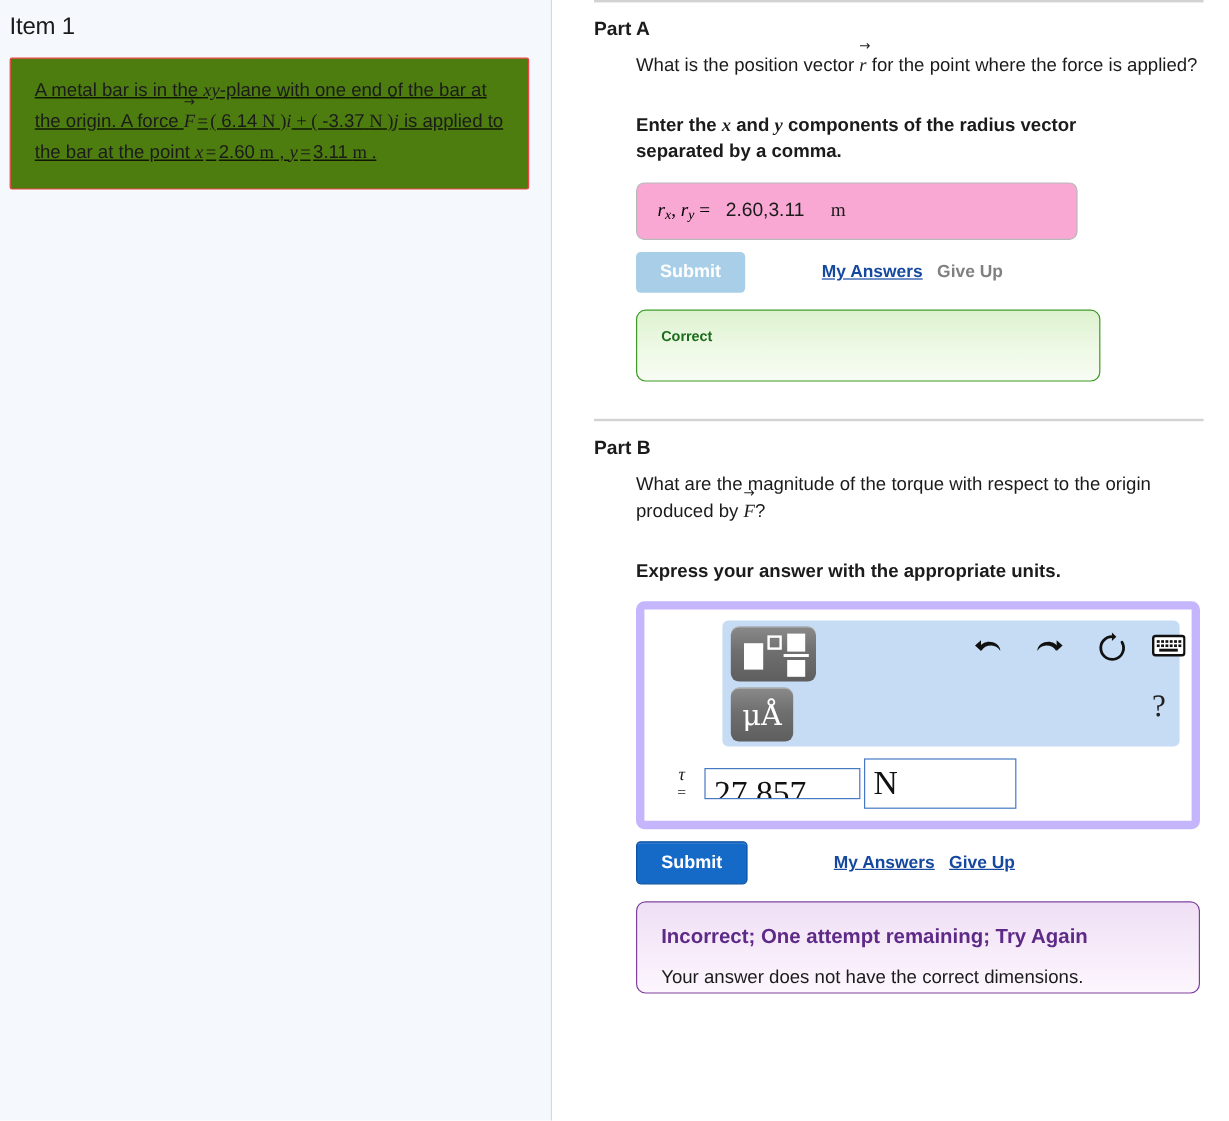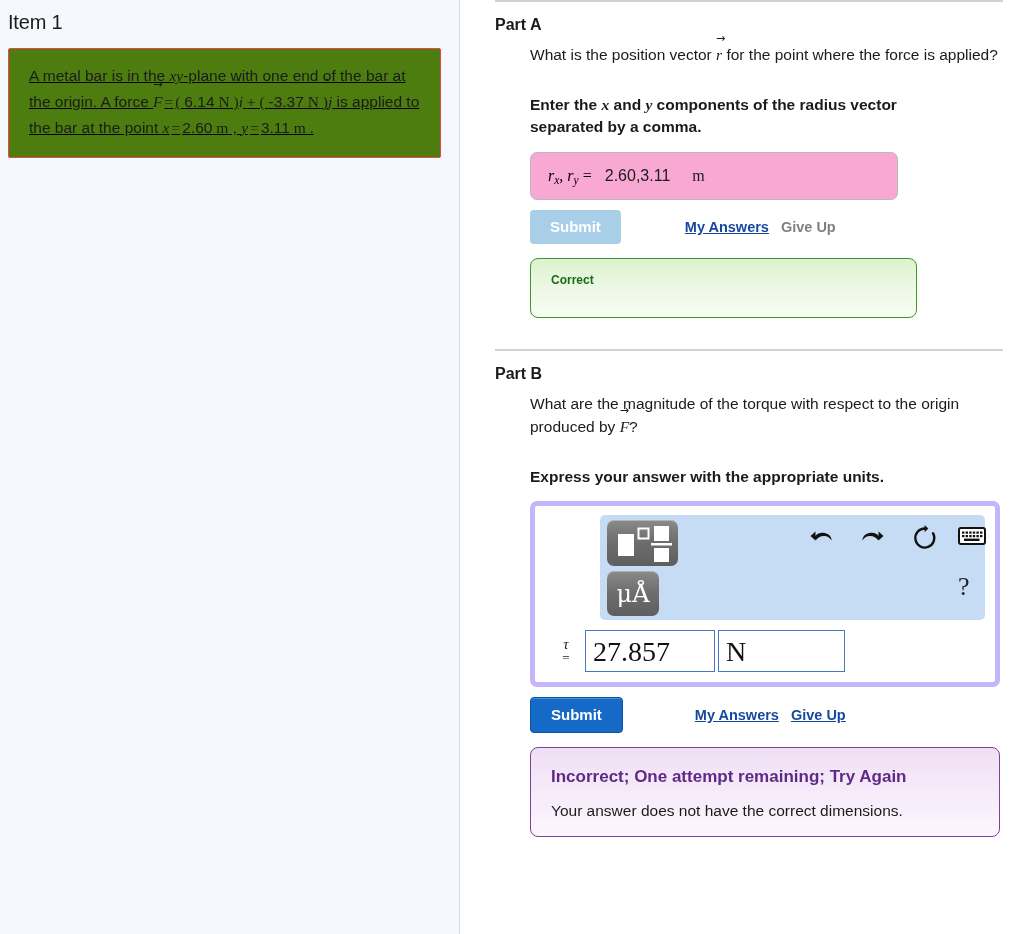--- a/index.html
+++ b/index.html
@@ -154,35 +154,35 @@
     background: linear-gradient(to bottom, #ddf2cf 0%, #eef9e6 55%, #f7fcf3 100%);
     min-height: 60px;
   }
   .feedback.correct .fb-title {
     font-size: 12px; font-weight: bold; color: #1b6b1b;
   }
   .feedback.incorrect {
     width: 470px;
     border: 1px solid #7e3f9d;
     background: linear-gradient(to bottom, #efdff5 0%, #f7ecfa 55%, #fdf6fe 100%);
-    padding: 16px 20px 16px 20px;
+    padding: 16px 20px 3px 20px;
   }
   .feedback.incorrect .fb-title {
     font-size: 17px; font-weight: bold; color: #5e2a87; line-height: 25px;
     max-width: 400px;
   }
   .feedback.incorrect .fb-body {
     font-size: 15.5px; color: #1b1b1b; margin-top: 13px;
   }
 
   
   .math-answer-box {
     margin-top: 13px;
     width: 470px;
-    border: 5px solid #c4b5fd;
+    border: 7px solid #c4b5fd;
     border-radius: 7px;
     background: #ffffff;
     padding: 9px 10px 10px 10px;
   }
   .math-toolbar {
     margin-left: 55px;
     background: #c6dcf4;
     border-radius: 5px;
     height: 105px;
     position: relative;
@@ -219,21 +219,21 @@
     margin-top: 10px; margin-left: 10px;
   }
   .tau-label {
     display: flex; flex-direction: column; align-items: center;
     font-family: "Liberation Serif", serif;
     font-style: italic; font-size: 15px; color: #1b1b1b;
     line-height: 13px; width: 22px;
   }
   .tau-label .eq { font-style: normal; font-size: 13px; }
   .val-input {
-    width: 130px; height: 42px;
+    width: 130px; height: 26px;
     border: 1.5px solid #4679c4;
     background: #ffffff;
     font-family: "Liberation Serif", serif;
     font-size: 28px; color: #111;
     padding: 0 7px; line-height: 42px;
     margin-left: 8px;
     overflow: hidden; white-space: nowrap;
   }
   .unit-input {
     width: 127px; height: 42px;

